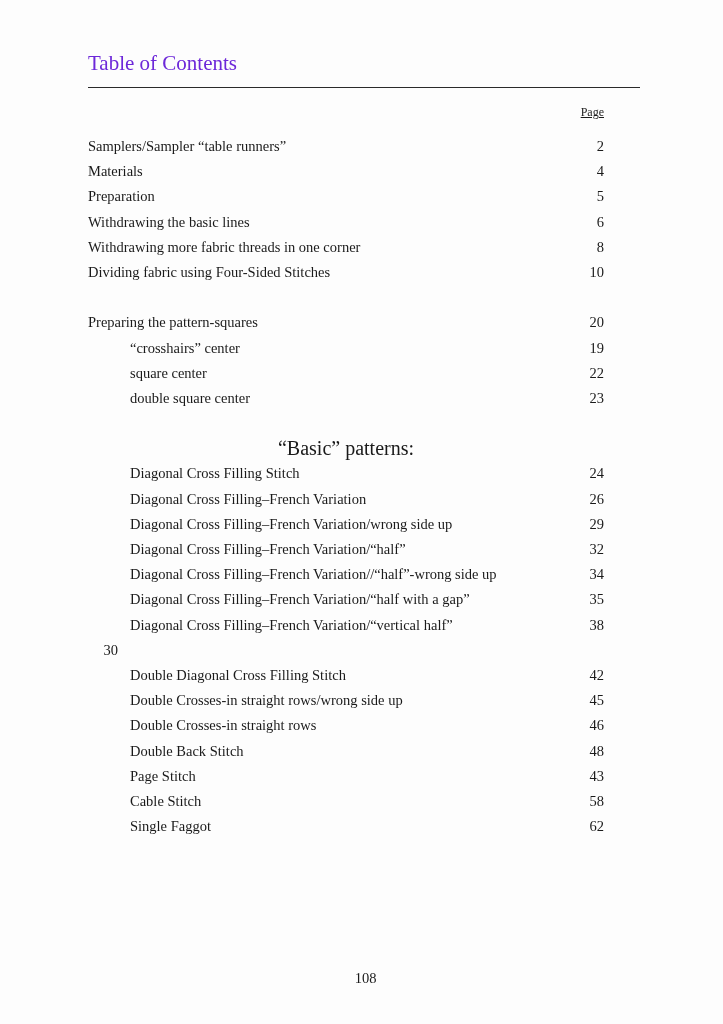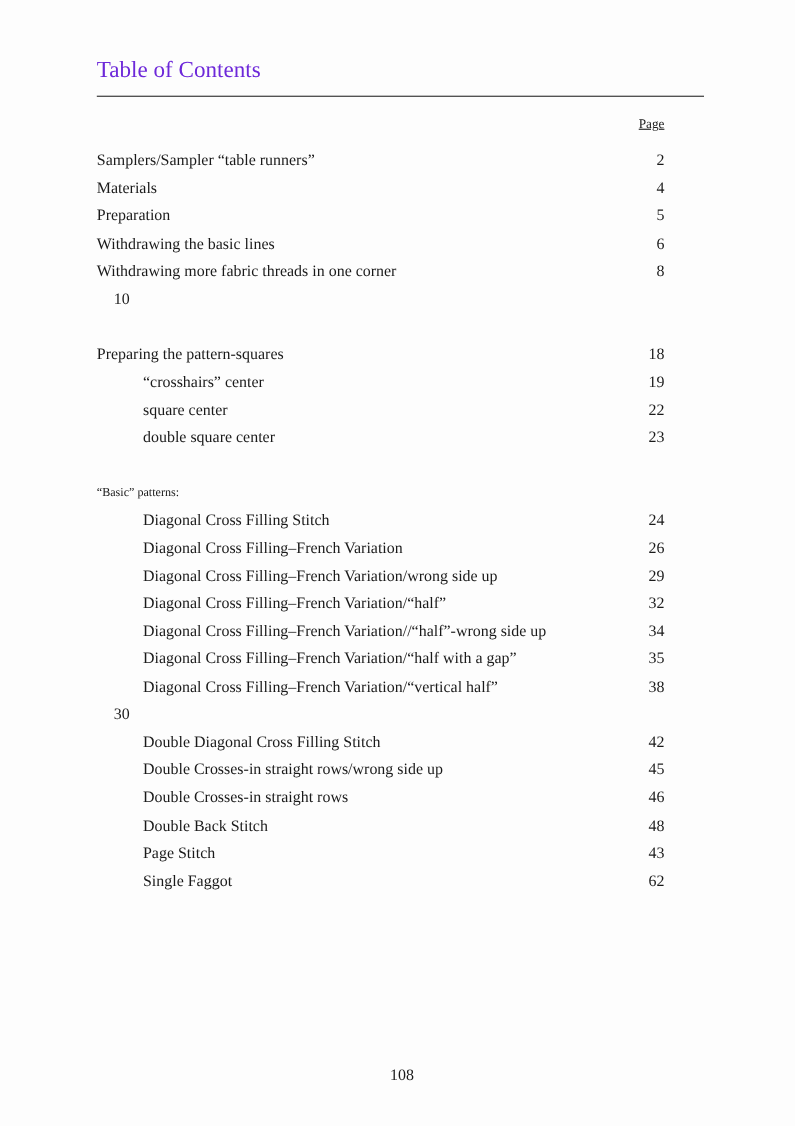--- a/index.html
+++ b/index.html
@@ -69,22 +69,23 @@
     }
     .row .num {
       text-align: right;
       min-width: 30px;
     }
     .spacer {
       height: 25.2px;
     }
     .section-heading {
       height: 25.2px;
-      font-size: 11px;
+      font-size: 20px;
       line-height: 20px;
+      text-align: center;
     }
     .footer-num {
       position: absolute;
       left: 4px;
       width: 723px;
       top: 969px;
       text-align: center;
       font-size: 14.5px;
       line-height: 18px;
     }
@@ -113,28 +114,29 @@
       </div>
     <div class="row">
         <span class="label">Withdrawing the basic lines</span>
         <span class="num">6</span>
       </div>
     <div class="row">
         <span class="label">Withdrawing more fabric threads in one corner</span>
         <span class="num">8</span>
       </div>
     <div class="row">
+        <span class="label">Dividing fabric using Four-Sided Stitches</span>
         <span class="num">10</span>
       </div>
 
     <div class="spacer"></div>
 
     <div class="row">
         <span class="label">Preparing the pattern-squares</span>
-        <span class="num">18</span>
+        <span class="num">20</span>
       </div>
     <div class="row indent">
         <span class="label">“crosshairs” center</span>
         <span class="num">19</span>
       </div>
     <div class="row indent">
         <span class="label">square center</span>
         <span class="num">22</span>
       </div>
     <div class="row indent">
@@ -190,19 +192,23 @@
       </div>
     <div class="row indent">
         <span class="label">Double Back Stitch</span>
         <span class="num">48</span>
       </div>
     <div class="row indent">
         <span class="label">Page Stitch</span>
         <span class="num">43</span>
       </div>
     <div class="row indent">
+        <span class="label">Cable Stitch</span>
+        <span class="num">58</span>
+      </div>
+    <div class="row indent">
         <span class="label">Single Faggot</span>
         <span class="num">62</span>
       </div>
   </div>
 
   <div class="footer-num">108</div>
 </div>
 
 </body></html>

